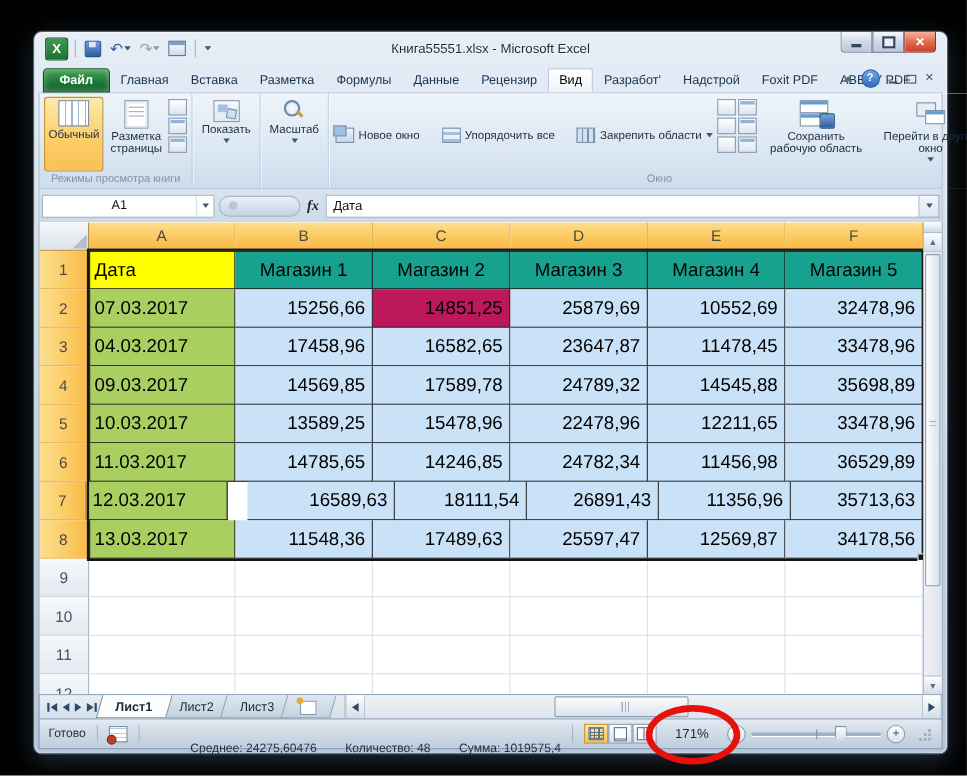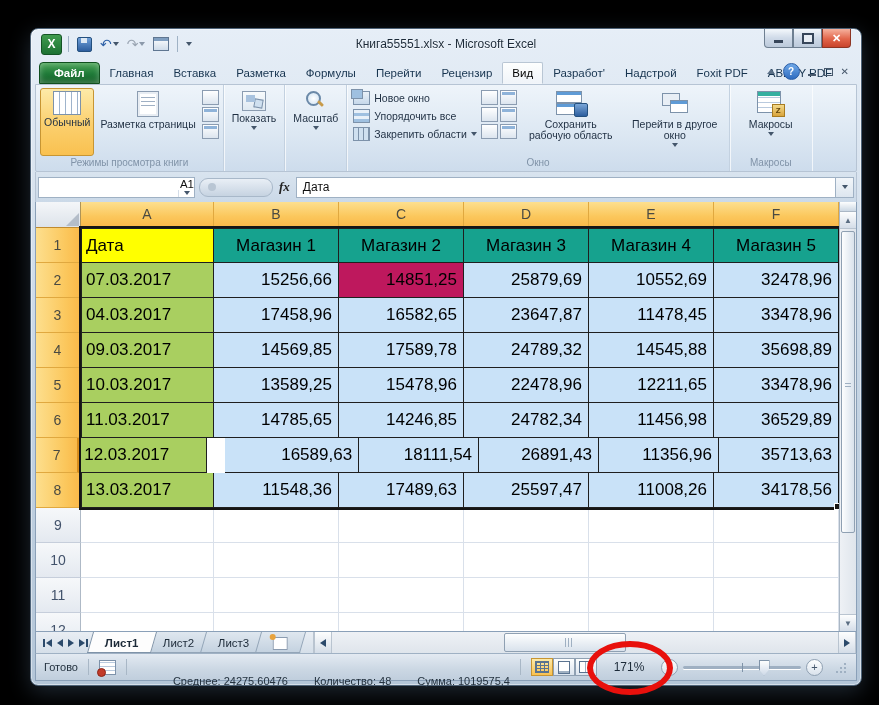--- a/index.html
+++ b/index.html
@@ -62,21 +62,21 @@
   .ic-page:after{content:"";position:absolute;left:3px;top:5px;right:3px;height:1px;background:#9fb0c4;box-shadow:0 4px 0 #9fb0c4,0 8px 0 #9fb0c4;}
   .smallcol{display:flex;flex-direction:column;gap:2px;justify-content:flex-start;padding-top:2px;}
   .sic{width:15px;height:13px;border:1px solid #8b9cb1;background:linear-gradient(#fff,#dce5ef);position:relative;}
   .sic.top:after{content:"";position:absolute;left:1px;top:1px;right:1px;height:3px;background:#8fb3d9;}
   .ic-show{width:22px;height:18px;border:1px solid #8b9cb1;background:linear-gradient(#f7fafc,#dfe9f2);position:relative;}
   .ic-show:after{content:"";position:absolute;left:3px;top:3px;width:9px;height:7px;background:#a8c2de;}
   .ic-show:before{content:"";position:absolute;right:2px;bottom:2px;width:7px;height:7px;border:1px solid #7d92aa;background:#cfe0f0;transform:rotate(10deg);}
   .ic-zoom{width:20px;height:20px;position:relative;}
   .ic-zoom .lens{width:11px;height:11px;border:2px solid #6b89a8;border-radius:50%;background:radial-gradient(#ffffff,#cfe2f2);}
   .ic-zoom .handle{position:absolute;left:11px;top:11px;width:7px;height:3px;background:#c89b4a;transform:rotate(45deg);border-radius:1px;}
-  .rowbtns{display:flex;flex-direction:column;gap:2px;padding-top:2px;}
+  .rowbtns{display:flex;flex-direction:row;gap:16px;padding-top:2px;}
   .rowbtn{display:flex;align-items:center;gap:4px;font-size:10.5px;color:#1f2f42;white-space:nowrap;padding:1px 2px;}
   .ric{width:15px;height:12px;border:1px solid #7d92aa;background:linear-gradient(#eaf1f8,#c6d8ea);position:relative;flex:0 0 auto;}
   .ric.nw:after{content:"";position:absolute;left:-3px;top:-3px;width:10px;height:8px;border:1px solid #7d92aa;background:#9fc0e0;}
   .ric.arr{background:repeating-linear-gradient(0deg,#9fc0e0 0 3px,#e8f0f8 3px 6px);}
   .ric.fr{background:repeating-linear-gradient(90deg,#cfe0f0 0 4px,#7d92aa 4px 5px);}
   .ic-savews{width:34px;height:26px;position:relative;}
   .ic-savews .w1{position:absolute;left:2px;top:0;width:24px;height:10px;border:1px solid #7d92aa;background:#fff;}
   .ic-savews .w1:after,.ic-savews .w2:after{content:"";position:absolute;left:0;top:0;right:0;height:3px;background:#5f9bd6;}
   .ic-savews .w2{position:absolute;left:2px;top:12px;width:24px;height:10px;border:1px solid #7d92aa;background:#fff;}
   .ic-savews .disk{position:absolute;right:0;bottom:0;width:12px;height:12px;background:linear-gradient(#7aa6d8,#2d5e9e);border:1px solid #24507f;border-radius:2px;}
@@ -84,21 +84,21 @@
   .ic-switch .w1{position:absolute;left:4px;top:2px;width:16px;height:11px;border:1px solid #7d92aa;background:#e8eef5;}
   .ic-switch .w2{position:absolute;left:12px;top:9px;width:16px;height:11px;border:1px solid #7d92aa;background:#fff;}
   .ic-switch .w2:after{content:"";position:absolute;left:0;top:0;right:0;height:3px;background:#5f9bd6;}
   .ic-macro{width:28px;height:26px;position:relative;}
   .ic-macro .tbl{position:absolute;left:0;top:0;width:22px;height:20px;border:1px solid #7d92aa;background:
      repeating-linear-gradient(0deg,#fff 0 4px,#b9cade 4px 5px);}
   .ic-macro .tbl:after{content:"";position:absolute;left:0;top:0;right:0;height:4px;background:#35b0a0;}
   .ic-macro .z{position:absolute;right:0;bottom:0;width:11px;height:11px;background:linear-gradient(#f3d98a,#d9a43c);border:1px solid #a87b20;font-size:8px;font-weight:bold;color:#5f4208;display:flex;align-items:center;justify-content:center;}
   
   .fbar{height:26px;display:flex;align-items:center;background:linear-gradient(#d9e4ef,#cbd9e8);border-left:1px solid #b6c4d4;border-right:1px solid #b6c4d4;padding:2px 2px;gap:0;}
-  .namebox{width:155px;height:19px;background:#fff;border:1px solid #9fb1c4;display:flex;align-items:flex-end;font-size:11.5px;color:#111;flex-direction:column;}
+  .namebox{width:155px;height:19px;background:#fff;border:1px solid #9fb1c4;display:flex;align-items:center;font-size:11.5px;color:#111;}
   .namebox .nb-text{flex:1;text-align:center;}
   .namebox .nb-dd{width:15px;height:100%;display:flex;align-items:center;justify-content:center;border-left:1px solid #d4dde8;}
   .fx-oval{width:72px;height:17px;border-radius:9px;background:linear-gradient(#e9eff6,#c6d3e1);border:1px solid #a8b8c9;margin:0 4px;position:relative;}
   .fx-oval:after{content:"";position:absolute;left:8px;top:4px;width:8px;height:8px;border-radius:50%;background:#b9c6d4;}
   .fx-lbl{font-style:italic;font-family:"Liberation Serif",serif;font-size:13px;color:#222;padding:0 6px 0 2px;font-weight:bold;}
   .fvalue{flex:1;height:19px;background:#fff;border:1px solid #9fb1c4;font-size:12px;color:#111;display:flex;align-items:center;padding-left:6px;}
   .fbar-dd{width:17px;height:19px;background:linear-gradient(#f2f6fa,#dde6ef);border:1px solid #9fb1c4;border-left:none;display:flex;align-items:center;justify-content:center;}
   
   .gridwrap{flex:1;display:flex;background:#fff;border:1px solid #8aa0b8;border-top:none;overflow:hidden;}
   .grid{flex:1;position:relative;overflow:hidden;background:#fff;}
@@ -215,21 +215,21 @@
       <div class="wc close">✕</div>
     </div>
   </div>
 
   <div class="tabrow" id="tabrow">
     <div class="rtab file">Файл</div>
       <div class="rtab">Главная</div>
       <div class="rtab">Вставка</div>
       <div class="rtab">Разметка</div>
       <div class="rtab">Формулы</div>
-      <div class="rtab">Перейти</div>
+      <div class="rtab">Данные</div>
       <div class="rtab">Рецензир</div>
       <div class="rtab active">Вид</div>
       <div class="rtab">Разработ'</div>
       <div class="rtab">Надстрой</div>
       <div class="rtab">Foxit PDF</div>
       <div class="rtab">ABBYY PDF</div>
       <div class="tab-right">
       <span class="chev-up"></span>
       <span class="help-ic">?</span>
       <span class="mini">
@@ -439,21 +439,21 @@
           <div class="g-cell tbl num" style="background: rgb(201, 226, 248); width: 125px;">26891,43</div>
           <div class="g-cell tbl num" style="background: rgb(201, 226, 248); width: 125px;">11356,96</div>
           <div class="g-cell tbl num" style="background: rgb(201, 226, 248); width: 125px;">35713,63</div>
         </div>
         <div class="g-row">
           <div class="g-rowhdr sel">8</div>
           <div class="g-cell tbl first datecell" style="background: rgb(169, 207, 96); width: 133px;">13.03.2017</div>
           <div class="g-cell tbl num" style="background: rgb(201, 226, 248); width: 125px;">11548,36</div>
           <div class="g-cell tbl num" style="background: rgb(201, 226, 248); width: 125px;">17489,63</div>
           <div class="g-cell tbl num" style="background: rgb(201, 226, 248); width: 125px;">25597,47</div>
-          <div class="g-cell tbl num" style="background: rgb(201, 226, 248); width: 125px;">11008,26</div>
+          <div class="g-cell tbl num" style="background: rgb(201, 226, 248); width: 125px;">12569,87</div>
           <div class="g-cell tbl num" style="background: rgb(201, 226, 248); width: 125px;">34178,56</div>
         </div>
         <div class="g-row">
           <div class="g-rowhdr norm">9</div>
           <div class="g-cell empty" style="width: 133px;"></div>
           <div class="g-cell empty" style="width: 125px;"></div>
           <div class="g-cell empty" style="width: 125px;"></div>
           <div class="g-cell empty" style="width: 125px;"></div>
           <div class="g-cell empty" style="width: 125px;"></div>
           <div class="g-cell empty" style="width: 125px;"></div>

